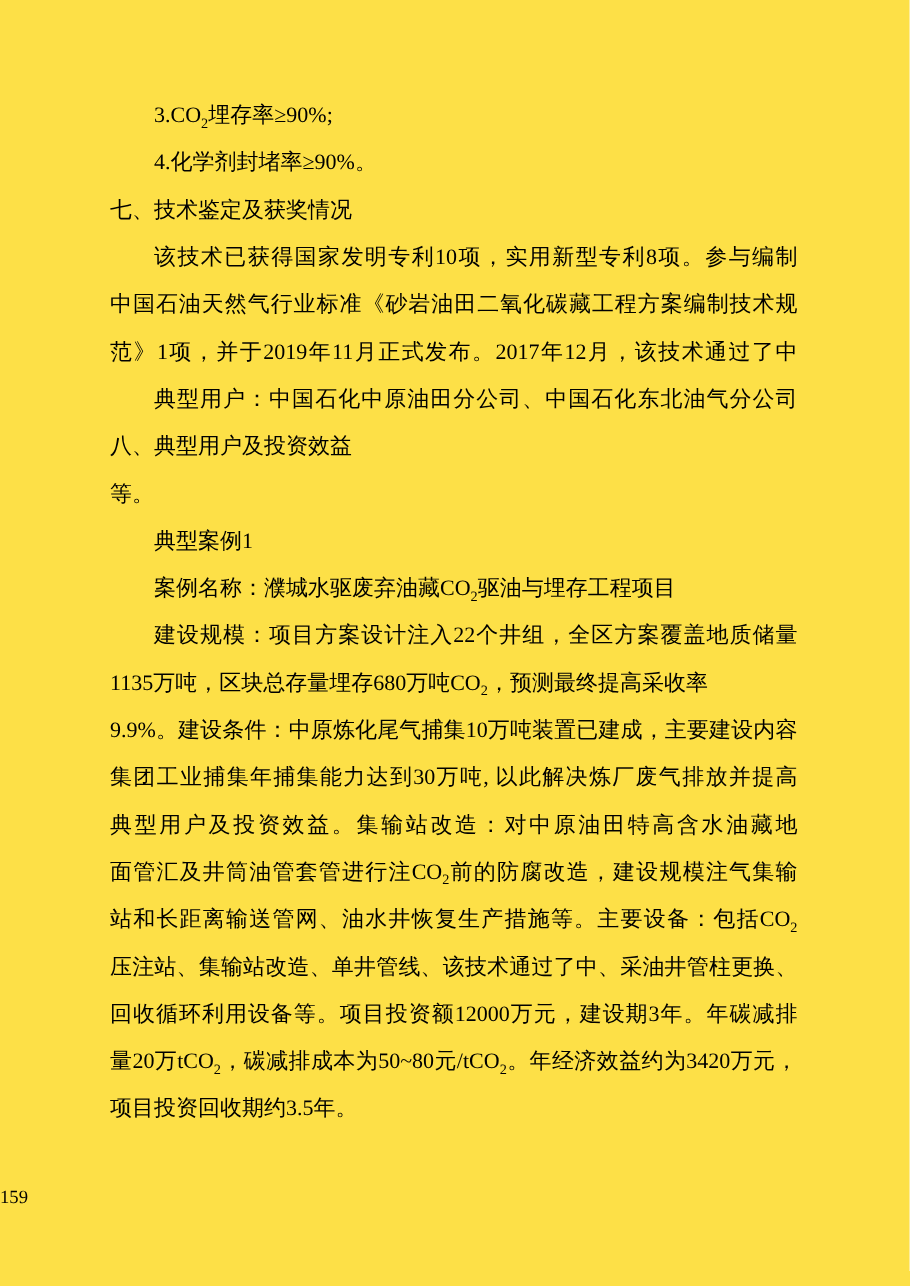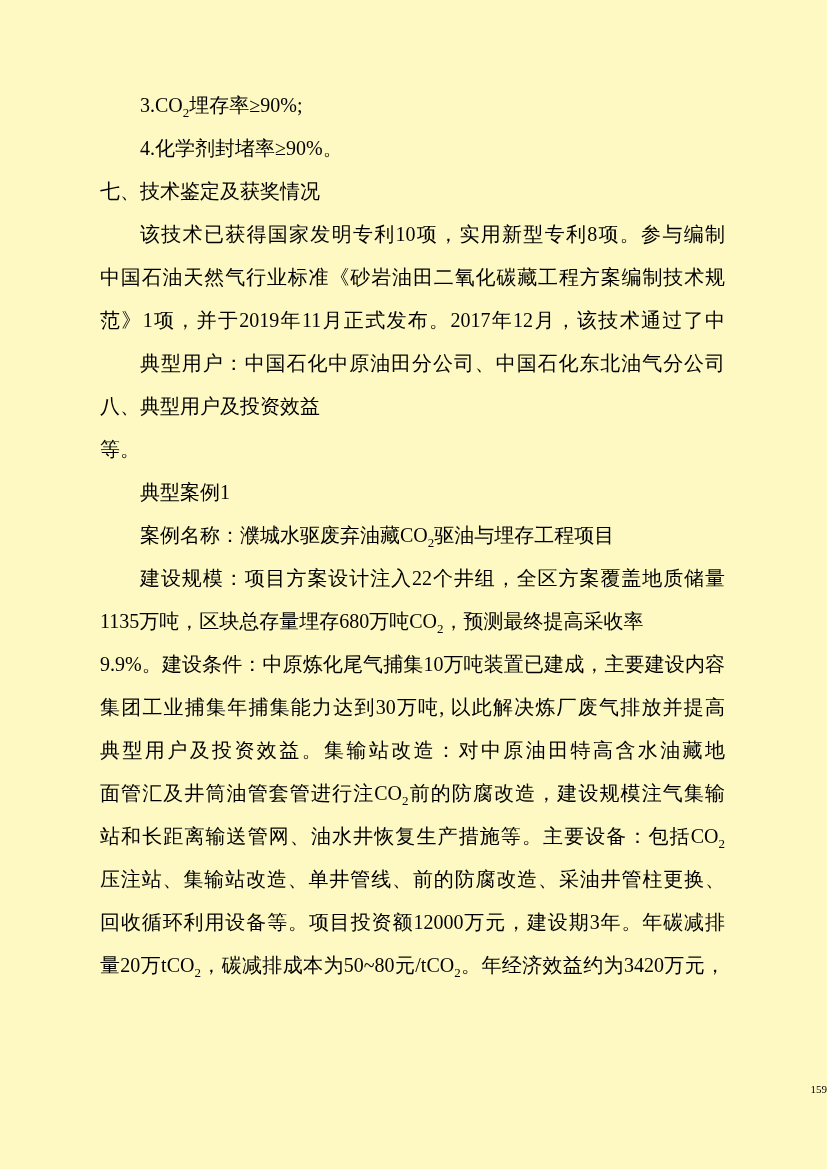--- a/index.html
+++ b/index.html
@@ -4,21 +4,21 @@
 <style>
   html, body {
     margin: 0;
     padding: 0;
     background: #ffffff;
   }
   .page {
     position: relative;
     width: 827px;
     height: 1169px;
-    background: #fef9c3;
+    background: #fde047;
     color: #000000;
     font-family: "Liberation Serif", "DejaVu Serif", serif;
     overflow: hidden;
   }
   .text-block {
     position: absolute;
     left: 100px;
     right: 102px;
     top: 84px;
     font-size: 20px;
@@ -42,22 +42,22 @@
   .seg-sub {
     font-size: 13px;
     vertical-align: sub;
     line-height: 0;
   }
   .page-number {
     position: absolute;
     left: 0;
     right: 0;
     top: 1078px;
-    text-align: right;
-    font-size: 11px;
+    text-align: left;
+    font-size: 17px;
     line-height: 22px;
     color: #000000;
   }
 </style>
 </head>
 <body>
 
 <div class="page">
   <div class="text-block" id="text-block">
       <div class="line indent"><span class="">3.CO</span><span class="seg-sub">2</span><span class="">埋存率≥90%;</span></div>
@@ -71,18 +71,19 @@
       <div class="line"><span class="">等。</span></div>
       <div class="line indent"><span class="">典型案例1</span></div>
       <div class="line indent"><span class="">案例名称：濮城水驱废弃油藏CO</span><span class="seg-sub">2</span><span class="">驱油与埋存工程项目</span></div>
       <div class="line indent just"><span class="seg-bold ">建设规模：</span><span class="">项目方案设计注入22个井组，全区方案覆盖地质储量</span></div>
       <div class="line"><span class="">1135万吨，区块总存量埋存680万吨CO</span><span class="seg-sub">2</span><span class="">，预测最终提高采收率</span></div>
       <div class="line just"><span class="">9.9%。</span><span class="seg-bold ">建设条件：</span><span class="">中原炼化尾气捕集10万吨装置已建成，主要建设内容</span></div>
       <div class="line just"><span class="">集团工业捕集年捕集能力达到30万吨, 以此解决炼厂废气排放并提高</span></div>
       <div class="line just"><span class="">典型用户及投资效益。</span><span class="seg-bold ">集输站改造：</span><span class="">对中原油田特高含水油藏地</span></div>
       <div class="line just"><span class="">面管汇及井筒油管套管进行注CO</span><span class="seg-sub">2</span><span class="">前的防腐改造，建设规模注气集输</span></div>
       <div class="line just"><span class="">站和长距离输送管网、油水井恢复生产措施等。</span><span class="seg-bold ">主要设备：</span><span class="">包括CO</span><span class="seg-sub">2</span></div>
-      <div class="line just"><span class="">压注站、集输站改造、单井管线、前的防腐改造、采油井管柱更换、</span></div>
+      <div class="line just"><span class="">压注站、集输站改造、单井管线、该技术通过了中、采油井管柱更换、</span></div>
       <div class="line just"><span class="">回收循环利用设备等。项目投资额12000万元，建设期3年。年碳减排</span></div>
       <div class="line just"><span class="">量20万tCO</span><span class="seg-sub">2</span><span class="">，碳减排成本为50~80元/tCO</span><span class="seg-sub">2</span><span class="">。年经济效益约为3420万元，</span></div>
+      <div class="line"><span class="">项目投资回收期约3.5年。</span></div>
     </div>
   <div class="page-number">159</div>
 </div>
 
 </body></html>

